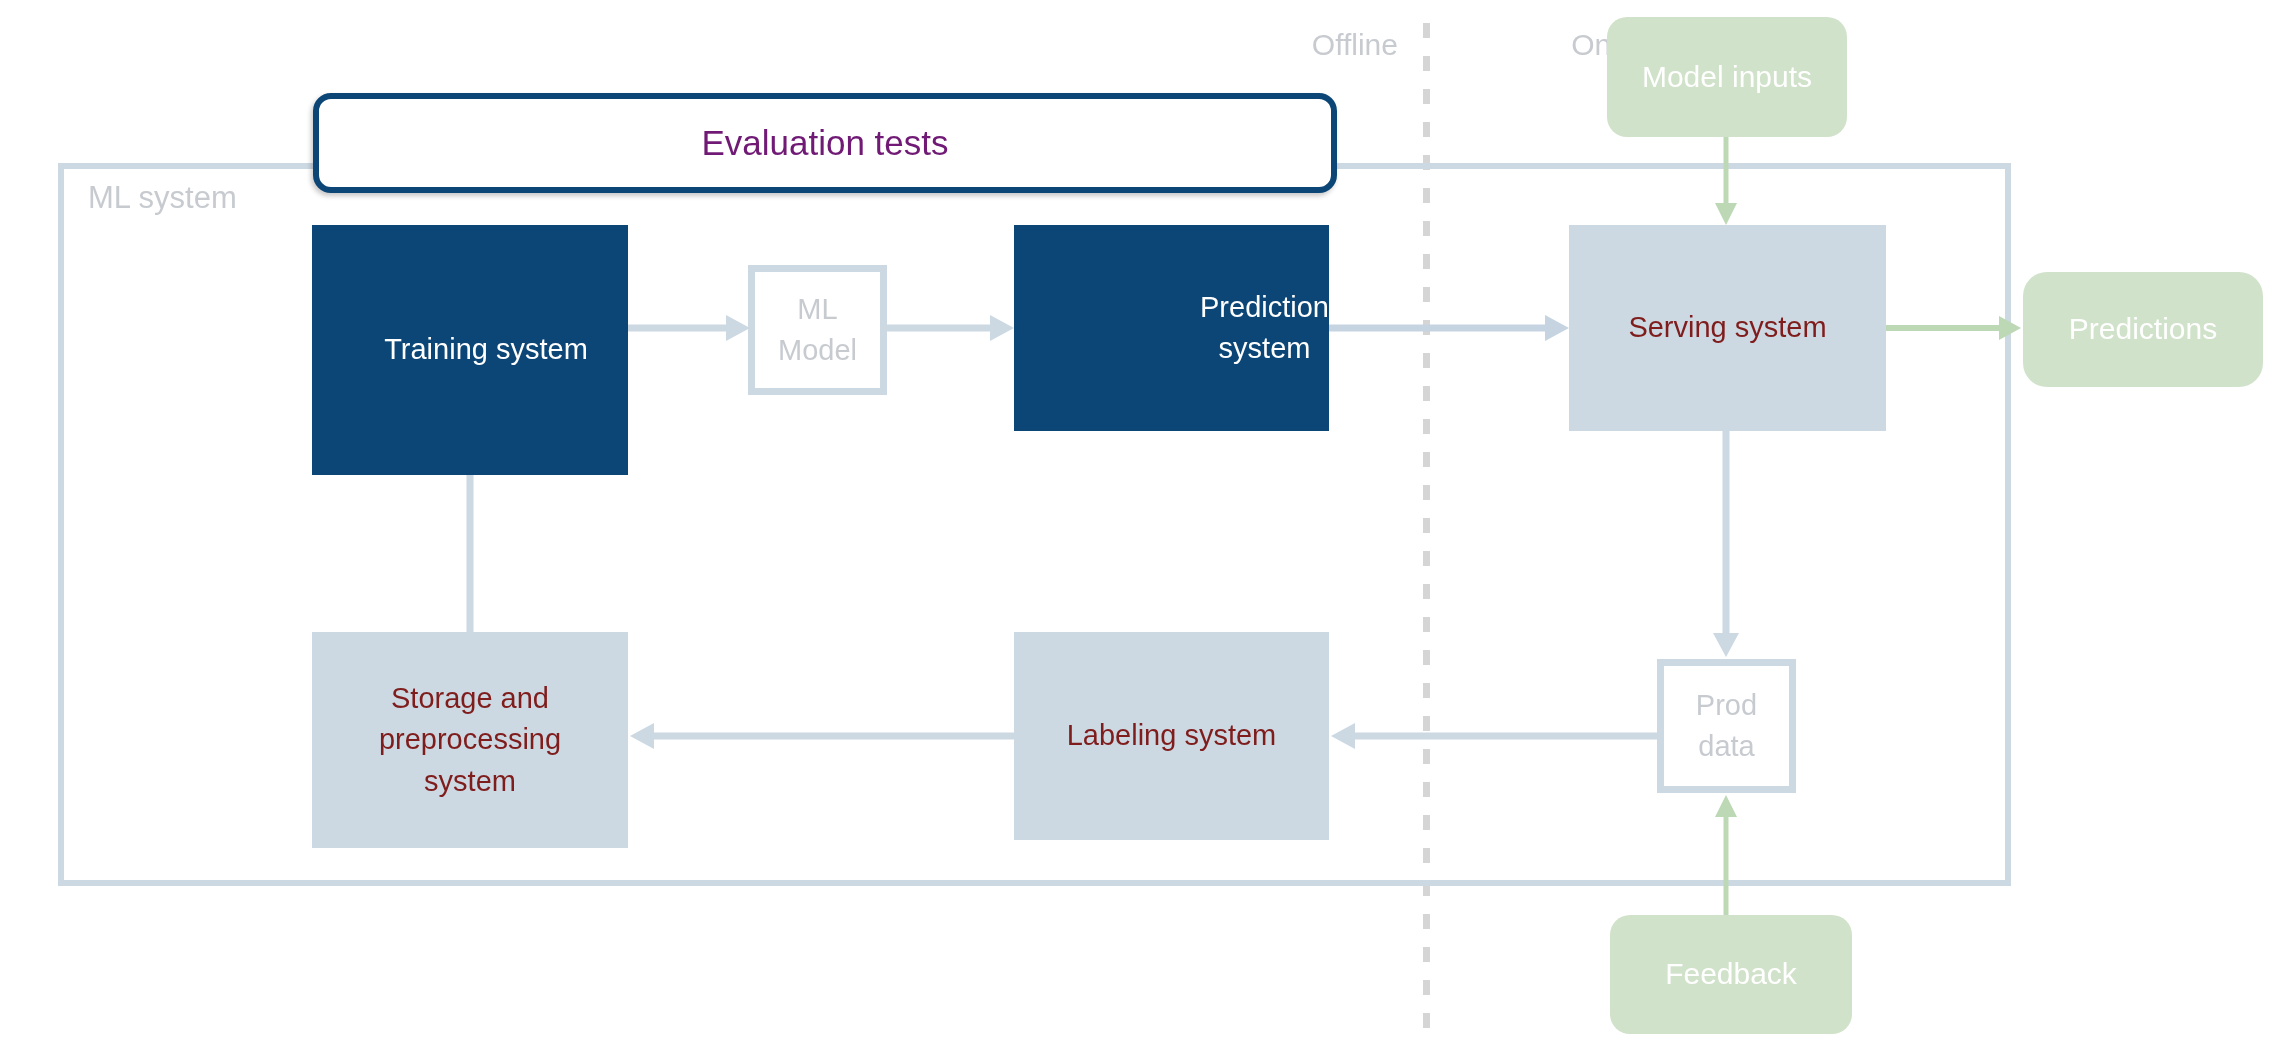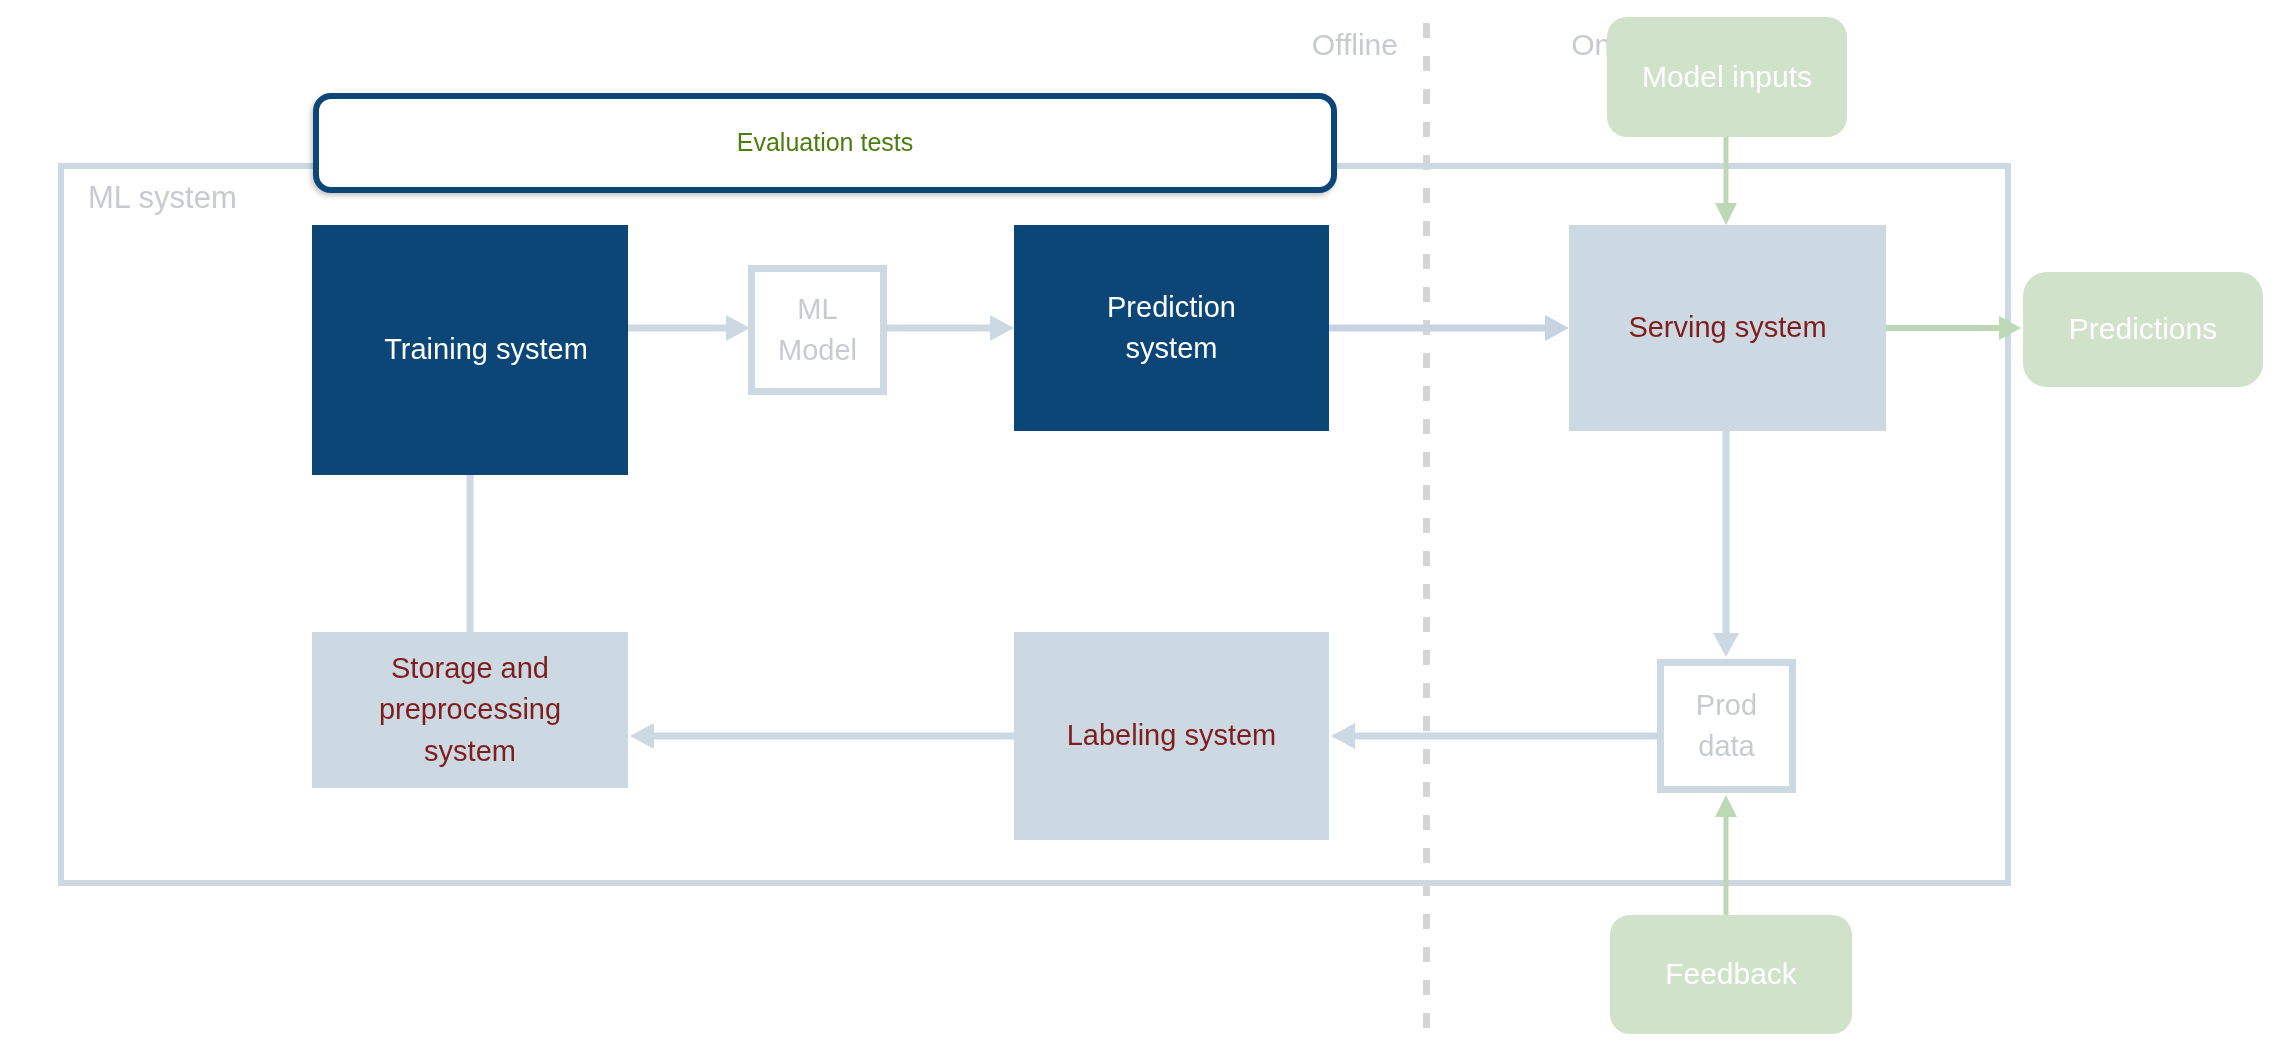--- a/index.html
+++ b/index.html
@@ -43,31 +43,31 @@
   .node-label{white-space:pre-line;line-height:1.42;}
   .navy-box{background:var(--navy);color:#ffffff;font-size:29px;}
   .blue-box{background:var(--lightblue-fill);color:#7f1d1d;font-size:29px;}
   .outline-box{background:#ffffff;border:7px solid var(--lightblue-line);
     color:var(--gray-text);font-size:29px;}
   .green-box{background:var(--green-fill);color:#ffffff;font-size:30px;border-radius:20px;}
   .evaluation-box{
     position:absolute;left:313px;top:93px;width:1024px;height:100px;
     background:#ffffff;border:6px solid var(--navy);border-radius:18px;
     display:flex;align-items:center;justify-content:center;
-    font-size:25px;color:#4d7c0f;box-shadow:-2px 3px 5px rgba(0,0,0,0.22);
+    font-size:35px;color:#701a75;box-shadow:-2px 3px 5px rgba(0,0,0,0.22);
     box-sizing:border-box;
   }
   
   .n-training  {left:312px; top:225px; width:316px; height:250px;padding-left:32px;}
   .n-mlmodel   {left:748px; top:265px; width:139px; height:130px;}
-  .n-prediction{left:1014px;top:225px; width:315px; height:206px;}
+  .n-prediction{left:1014px;top:225px; width:315px; height:206px;justify-content:flex-end;}
   .n-serving   {left:1569px;top:225px; width:317px; height:206px;}
   .n-predictions{left:2023px;top:272px;width:240px; height:115px;border-radius:24px;}
   .n-modelinputs{left:1607px;top:17px; width:240px; height:120px;}
-  .n-storage   {left:312px; top:632px; width:316px; height:156px;}
+  .n-storage   {left:312px; top:632px; width:316px; height:216px;}
   .n-labeling  {left:1014px;top:632px; width:315px; height:208px;}
   .n-proddata  {left:1657px;top:659px; width:139px; height:134px;}
   .n-feedback  {left:1610px;top:915px; width:242px; height:119px;}
 </style>
 </head>
 <body>
 
 <div class="canvas">
 
   <div class="zone-label zone-offline">Offline</div>

